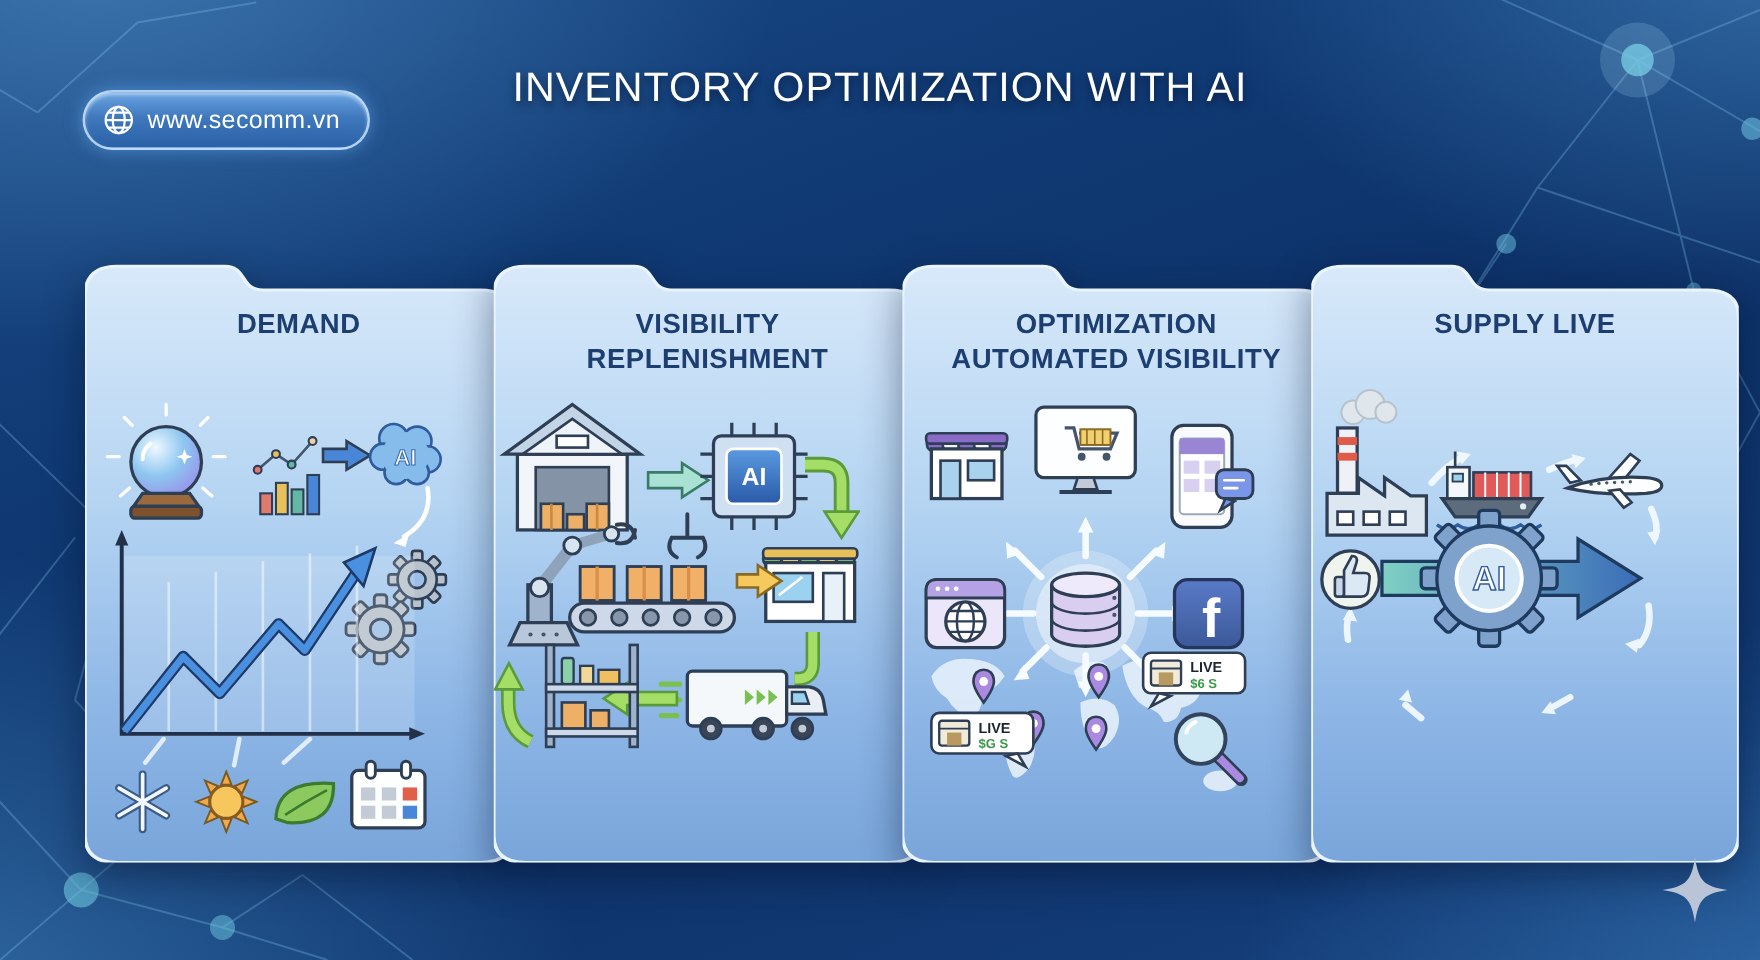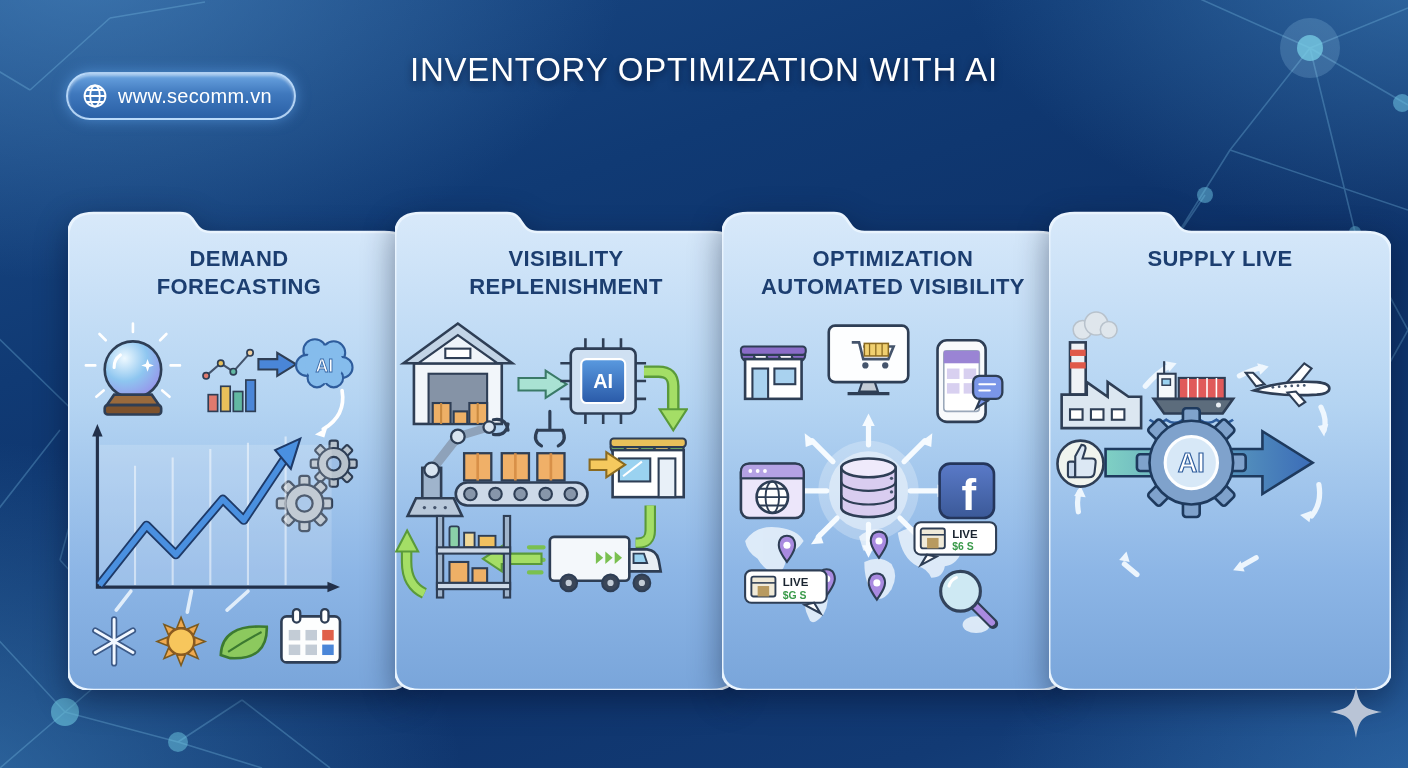--- a/index.html
+++ b/index.html
@@ -81,21 +81,20 @@
       <stop offset="0" stop-color="#d8e9fa"></stop>
           <stop offset=".4" stop-color="#b4d4f2"></stop>
       <stop offset=".75" stop-color="#8db6e6"></stop>
           <stop offset="1" stop-color="#79a5da"></stop>
     </linearGradient>
       </defs>
     <path d="M0 52 Q0 28 22 28 L96 28 C111 28 106 47 122 47 L271 47 Q293 47 293 69 L293 483 Q293 505 271 505 L22 505 Q0 505 0 483 Z" fill="url(#cbg1)" stroke="#e9f4fe" stroke-width="2.5"></path>
   </svg>
   <div class="card-title">
     <div>DEMAND</div>
-    <div>FORECASTING</div>
   </div>
   <svg class="art" viewBox="0 0 280 350">
     <defs>
       <radialGradient id="ball1" cx=".35" cy=".3" r=".9">
         <stop offset="0" stop-color="#eef9ff"></stop>
           <stop offset=".45" stop-color="#8ec6f0"></stop>
           <stop offset="1" stop-color="#9a7fe8"></stop>
       </radialGradient>
     </defs>
 

